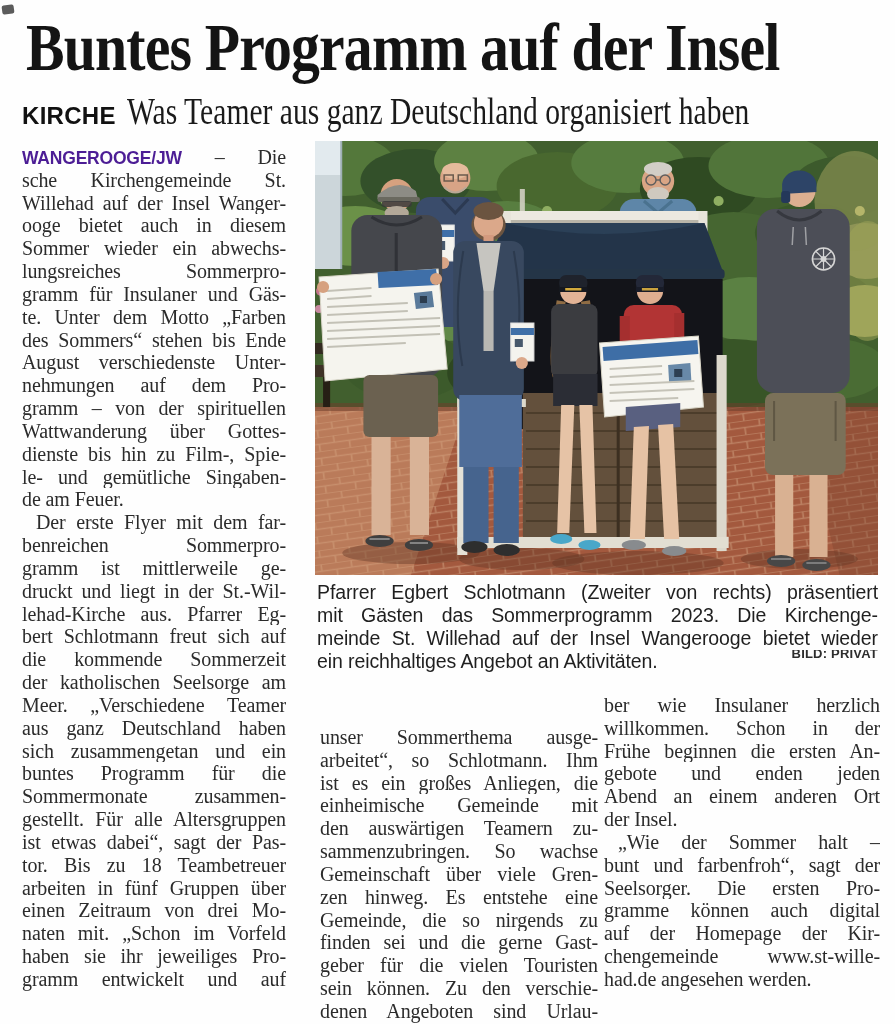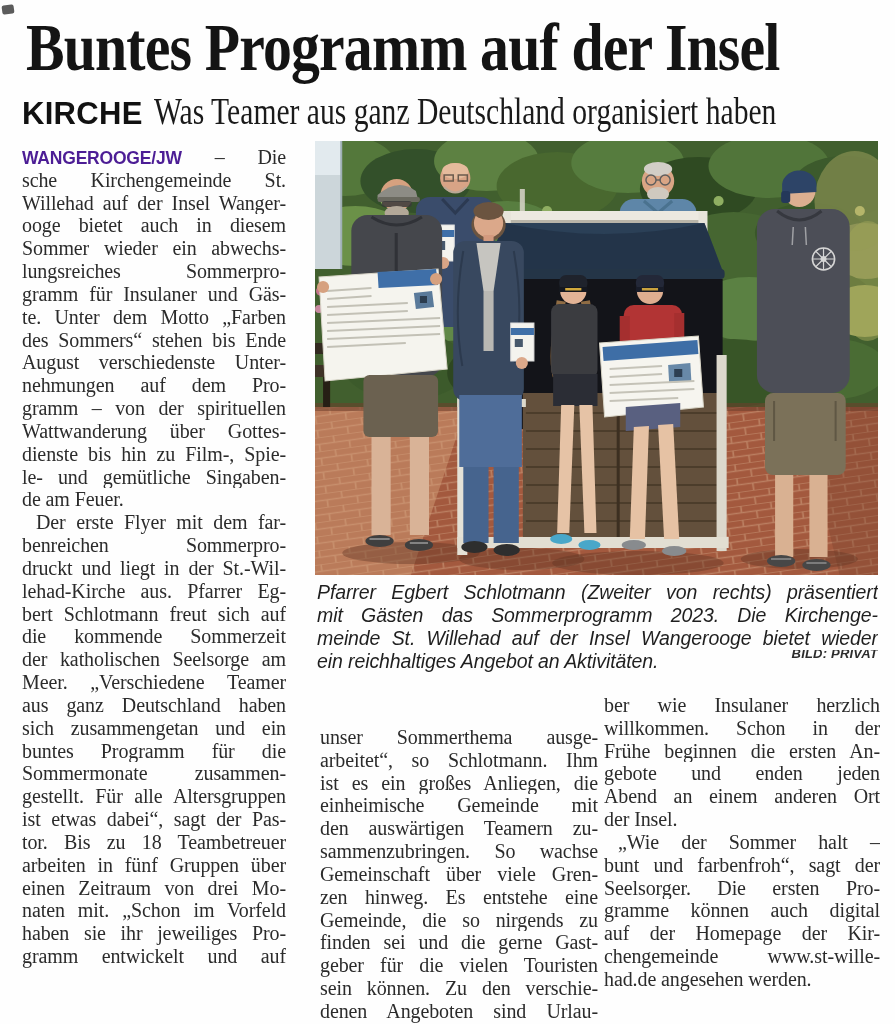--- a/index.html
+++ b/index.html
@@ -4,30 +4,30 @@
 <style>
   html,body{margin:0;padding:0;background:#e8e8e8;}
   .page{position:relative;width:895px;height:1024px;background:#fefefe;overflow:hidden;
         font-family:"Liberation Serif",serif;color:#2e2e2e;}
   .artifact{position:absolute;left:2px;top:5px;width:12px;height:9px;background:#3f3f3f;
             border-radius:2px;transform:rotate(-8deg);opacity:.85;}
   .headline{position:absolute;left:26px;top:12px;margin:0;font-family:"Liberation Serif",serif;
             font-weight:700;font-size:68px;line-height:1.05;color:#141414;white-space:nowrap;
             letter-spacing:-1px;transform:scaleX(.85);transform-origin:0 0;}
   .subhead{position:absolute;left:22px;top:90px;display:flex;align-items:baseline;white-space:nowrap;}
-  .kicker{font-family:"Liberation Sans",sans-serif;font-weight:700;font-size:31px;color:#111;
+  .kicker{font-family:"Liberation Sans",sans-serif;font-weight:700;font-size:24px;color:#111;
           letter-spacing:.3px;margin-right:11px;}
   .subtitle{display:inline-block;font-family:"Liberation Serif",serif;font-size:37px;color:#1a1a1a;
             transform:scaleX(.8);transform-origin:0 78%;}
   .photo{position:absolute;left:315px;top:141px;width:563px;height:434px;margin:0;padding:0;
          line-height:0;background:#41602e;}
   .caption{position:absolute;left:317px;top:581px;width:561px;
            font-family:"Liberation Sans",sans-serif;font-size:19.5px;color:#1f1f1f;}
   .cap-line{position:relative;height:23px;line-height:23px;text-align:justify;text-align-last:justify;
-            white-space:normal;overflow:hidden;letter-spacing:-.1px;font-style:italic;}
+            white-space:normal;overflow:hidden;letter-spacing:-.1px;}
   .cap-line.end{text-align-last:left;}
   .credit{position:absolute;right:0;bottom:8px;font-size:13px;font-weight:700;color:#2d2d2d;
           letter-spacing:.2px;}
   .col{position:absolute;font-size:20px;color:#2b2b2b;}
   .col1{left:22px;top:146px;width:264px;}
   .col2{left:320px;top:694px;width:278px;margin-top:32px;}
   .col3{left:604px;top:694px;width:276px;}
   .bline{height:22.83px;line-height:22.83px;text-align:justify;text-align-last:justify;
          white-space:normal;overflow:hidden;letter-spacing:-.1px;}
   .bline.end{text-align-last:left;}
@@ -303,20 +303,21 @@
       <div class="bline">des Sommers“ stehen bis Ende</div>
       <div class="bline">August verschiedenste Unter-</div>
       <div class="bline">nehmungen auf dem Pro-</div>
       <div class="bline">gramm – von der spirituellen</div>
       <div class="bline">Wattwanderung über Gottes-</div>
       <div class="bline">dienste bis hin zu Film-, Spie-</div>
       <div class="bline">le- und gemütliche Singaben-</div>
       <div class="bline end">de am Feuer.</div>
       <div class="bline indent">Der erste Flyer mit dem far-</div>
       <div class="bline">benreichen Sommerpro-</div>
+      <div class="bline">gramm ist mittlerweile ge-</div>
       <div class="bline">druckt und liegt in der St.-Wil-</div>
       <div class="bline">lehad-Kirche aus. Pfarrer Eg-</div>
       <div class="bline">bert Schlotmann freut sich auf</div>
       <div class="bline">die kommende Sommerzeit</div>
       <div class="bline">der katholischen Seelsorge am</div>
       <div class="bline">Meer. „Verschiedene Teamer</div>
       <div class="bline">aus ganz Deutschland haben</div>
       <div class="bline">sich zusammengetan und ein</div>
       <div class="bline">buntes Programm für die</div>
       <div class="bline">Sommermonate zusammen-</div>

